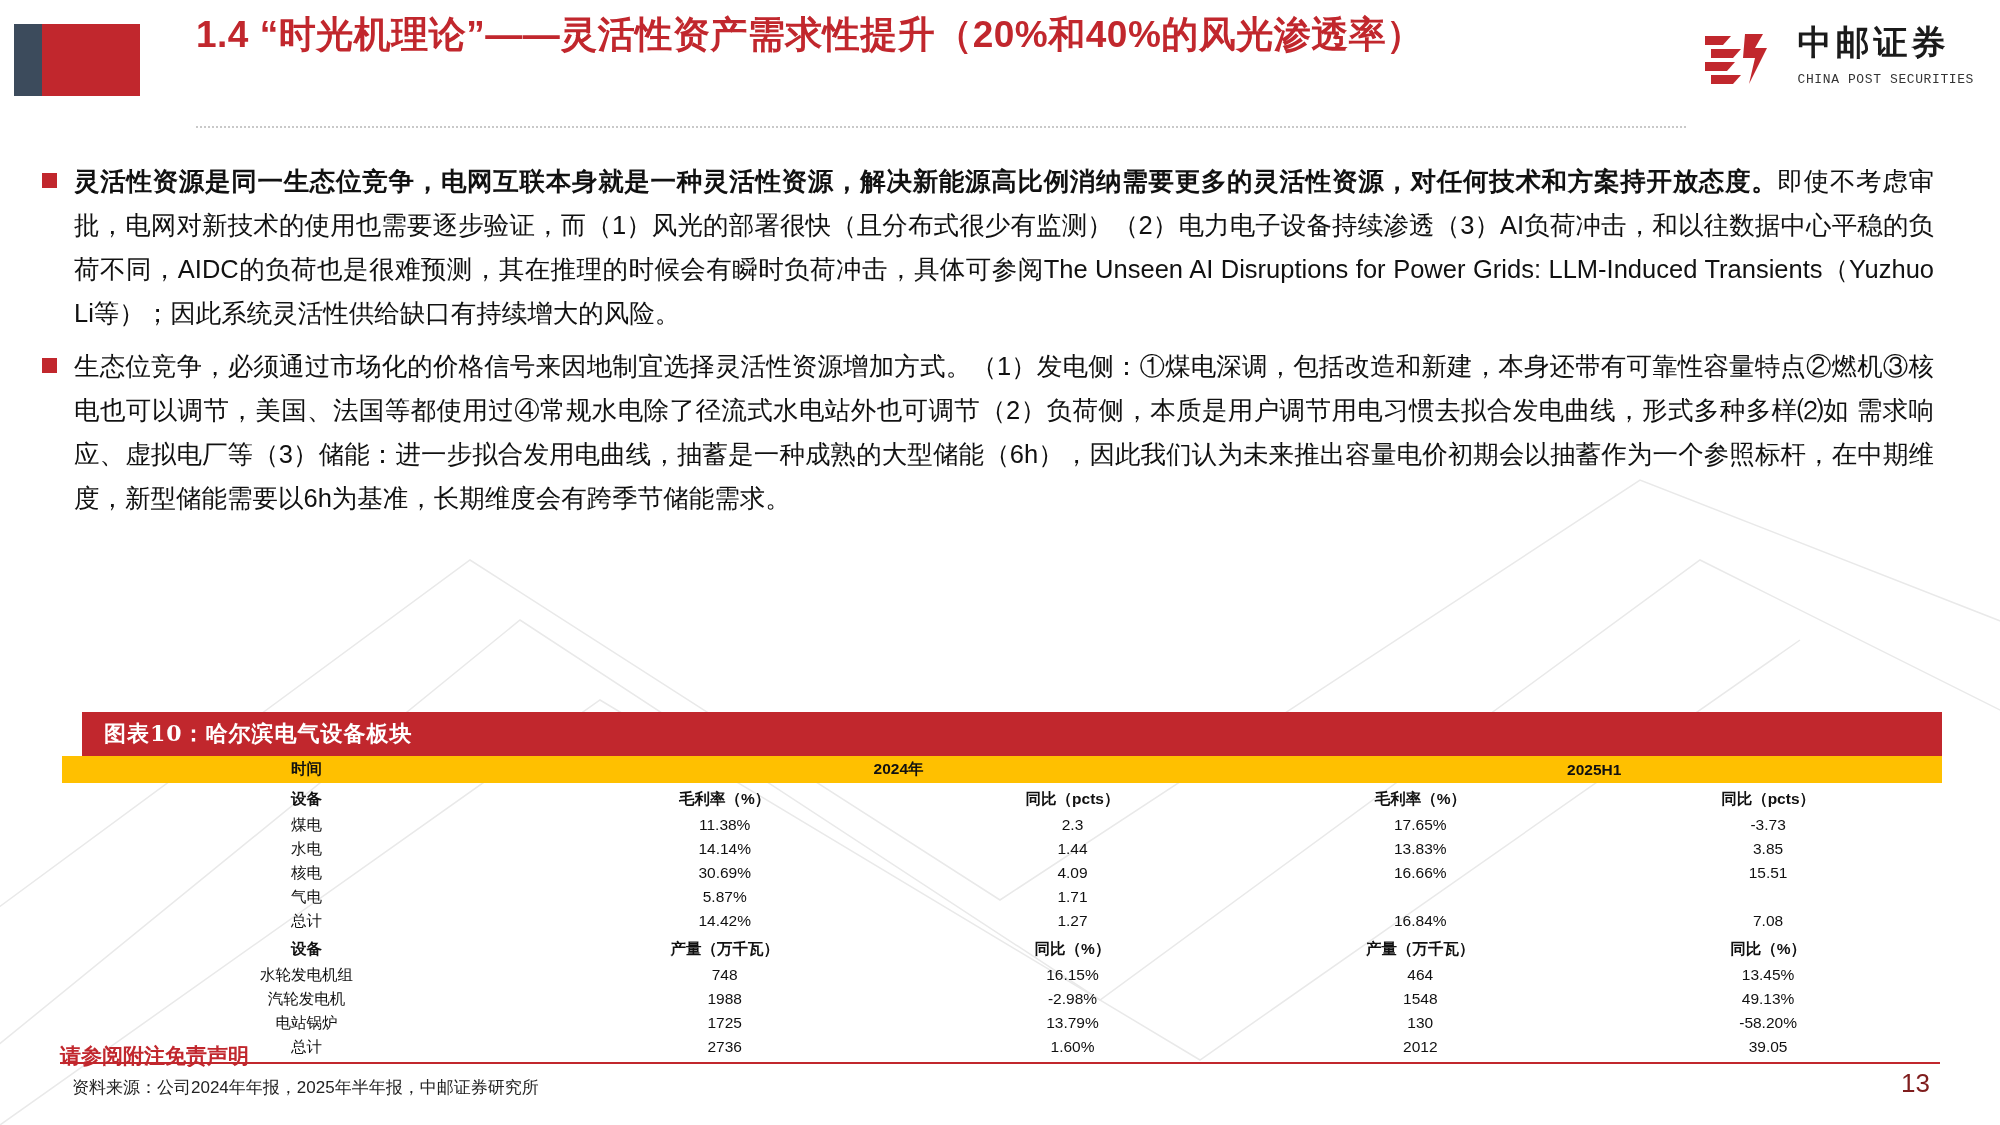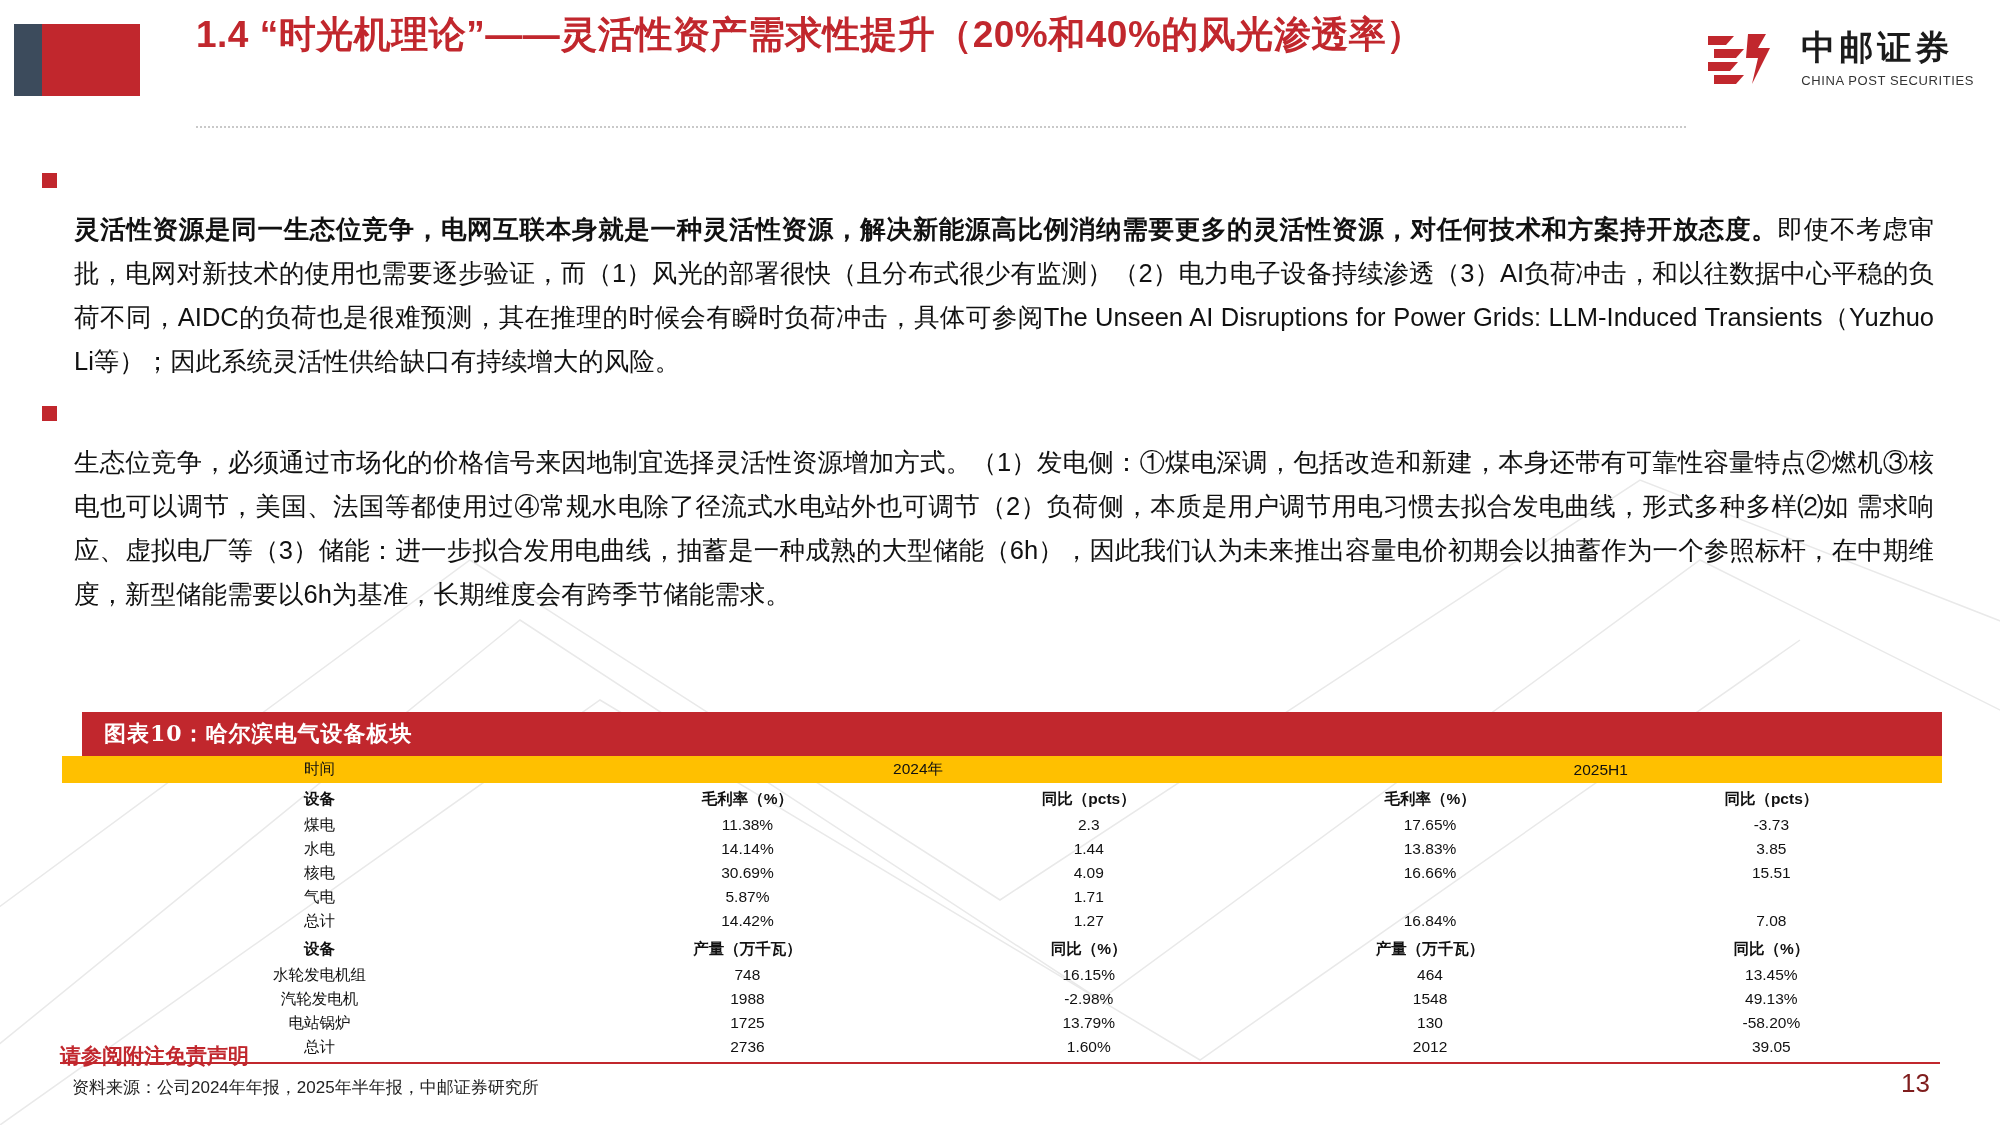--- a/index.html
+++ b/index.html
@@ -67,22 +67,22 @@
     left: 196px;
     top: 126px;
     width: 1490px;
     border-top: 2px dotted #c9c9c9;
   }
   .logo {
     position: absolute;
     right: 26px;
     top: 28px;
     display: flex;
-    align-items: center;
     gap: 27px;
+    font-family: Liberation Mono, monospace;
   }
   .logo-mark { width: 70px; height: 62px; }
   .logo-text-cn {
     font-size: 34px;
     font-weight: bold;
     color: #1b1b1b;
     letter-spacing: 4px;
     line-height: 1.05;
   }
   .logo-text-en {
@@ -111,21 +111,20 @@
     margin-top: 13px;
     margin-right: 17px;
     flex: 0 0 auto;
   }
   .bullet-text {
     font-size: 25.5px;
     line-height: 1.72;
     color: #111;
     text-align: justify;
     width: 1860px;
-    margin-top: 48px;
   }
   .b {
     font-weight: bold;
   }
 
   
   .figure {
     position: absolute;
     left: 62px;
     top: 712px;
@@ -151,22 +150,22 @@
   table.data td {
     padding: 1.5px 0;
     text-align: center;
   }
   td.lbl {
     text-align: center;
     width: 26%;
   }
   tr.headrow td {
     background: #ffc000;
-    font-weight: normal;
-    padding: 3px 13px;
+    font-weight: bold;
+    padding: 3px 0;
   }
   tr.subhead td {
     font-weight: bold;
     padding-top: 6px;
     padding-bottom: 3px;
   }
 
   
   .footer-line {
     position: absolute;

